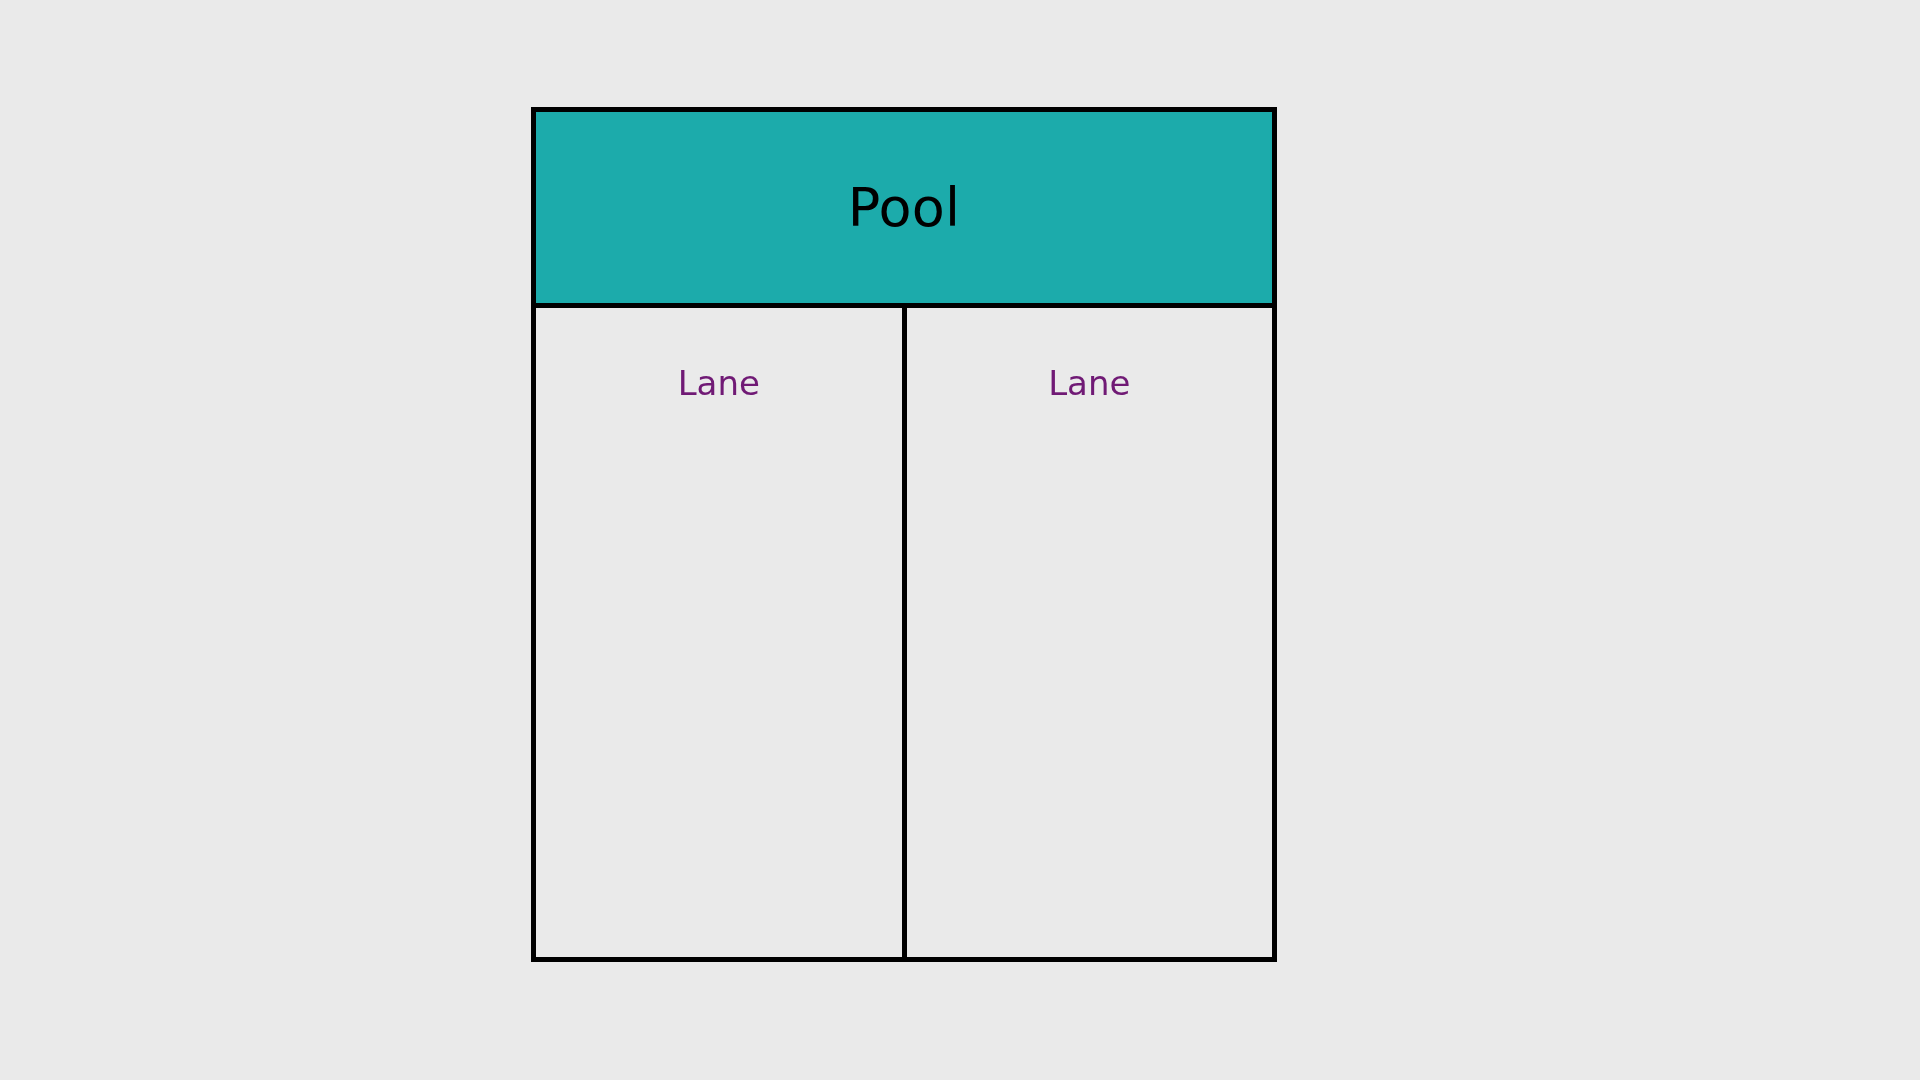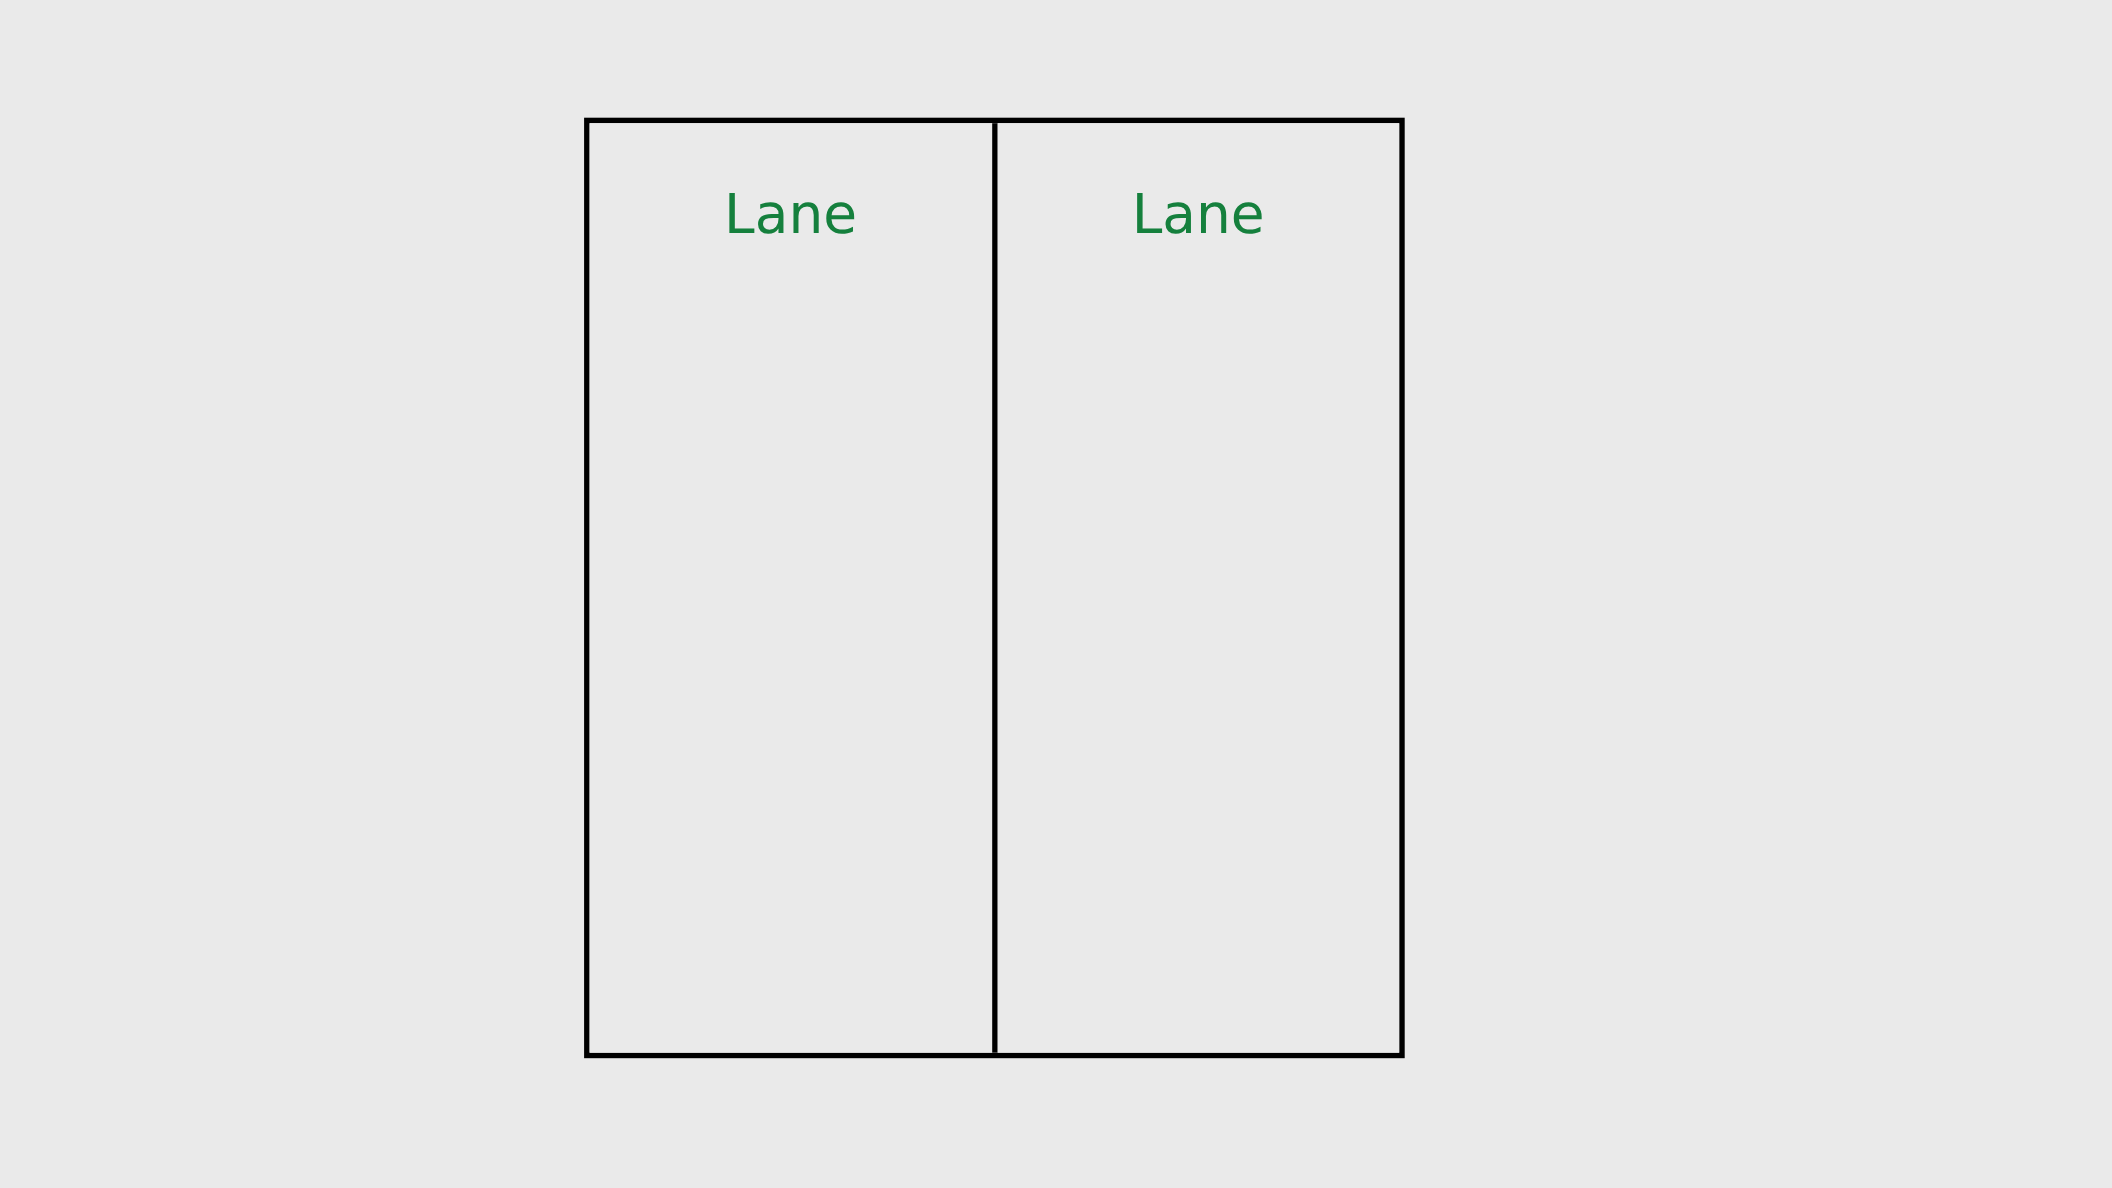--- a/index.html
+++ b/index.html
@@ -78,40 +78,43 @@
     align-items: center;
     min-width: 0;
   }
 
   .lane--first {
     border-right: 5px solid #000000;
   }
 
   .lane-label {
     margin-top: 58px;
-    font-size: 50px;
+    font-size: 34px;
     line-height: 1;
-    color: #15803d;
+    color: #701a75;
     white-space: nowrap;
     user-select: none;
     text-align: center;
   }
 
   .lane-body {
     flex: 1 1 auto;
     width: 100%;
   }
 </style>
 </head>
 <body>
 
 <div id="diagram-canvas">
 
   <div class="pool">
 
+    <div class="pool-header">
+      <span class="pool-header-label">Pool</span>
+    </div>
 
     <div class="lane-strip">
 
       <div class="lane lane--first">
         <span class="lane-label">Lane</span>
         <div class="lane-body"></div>
       </div>
 
       <div class="lane lane--second">
         <span class="lane-label">Lane</span>

